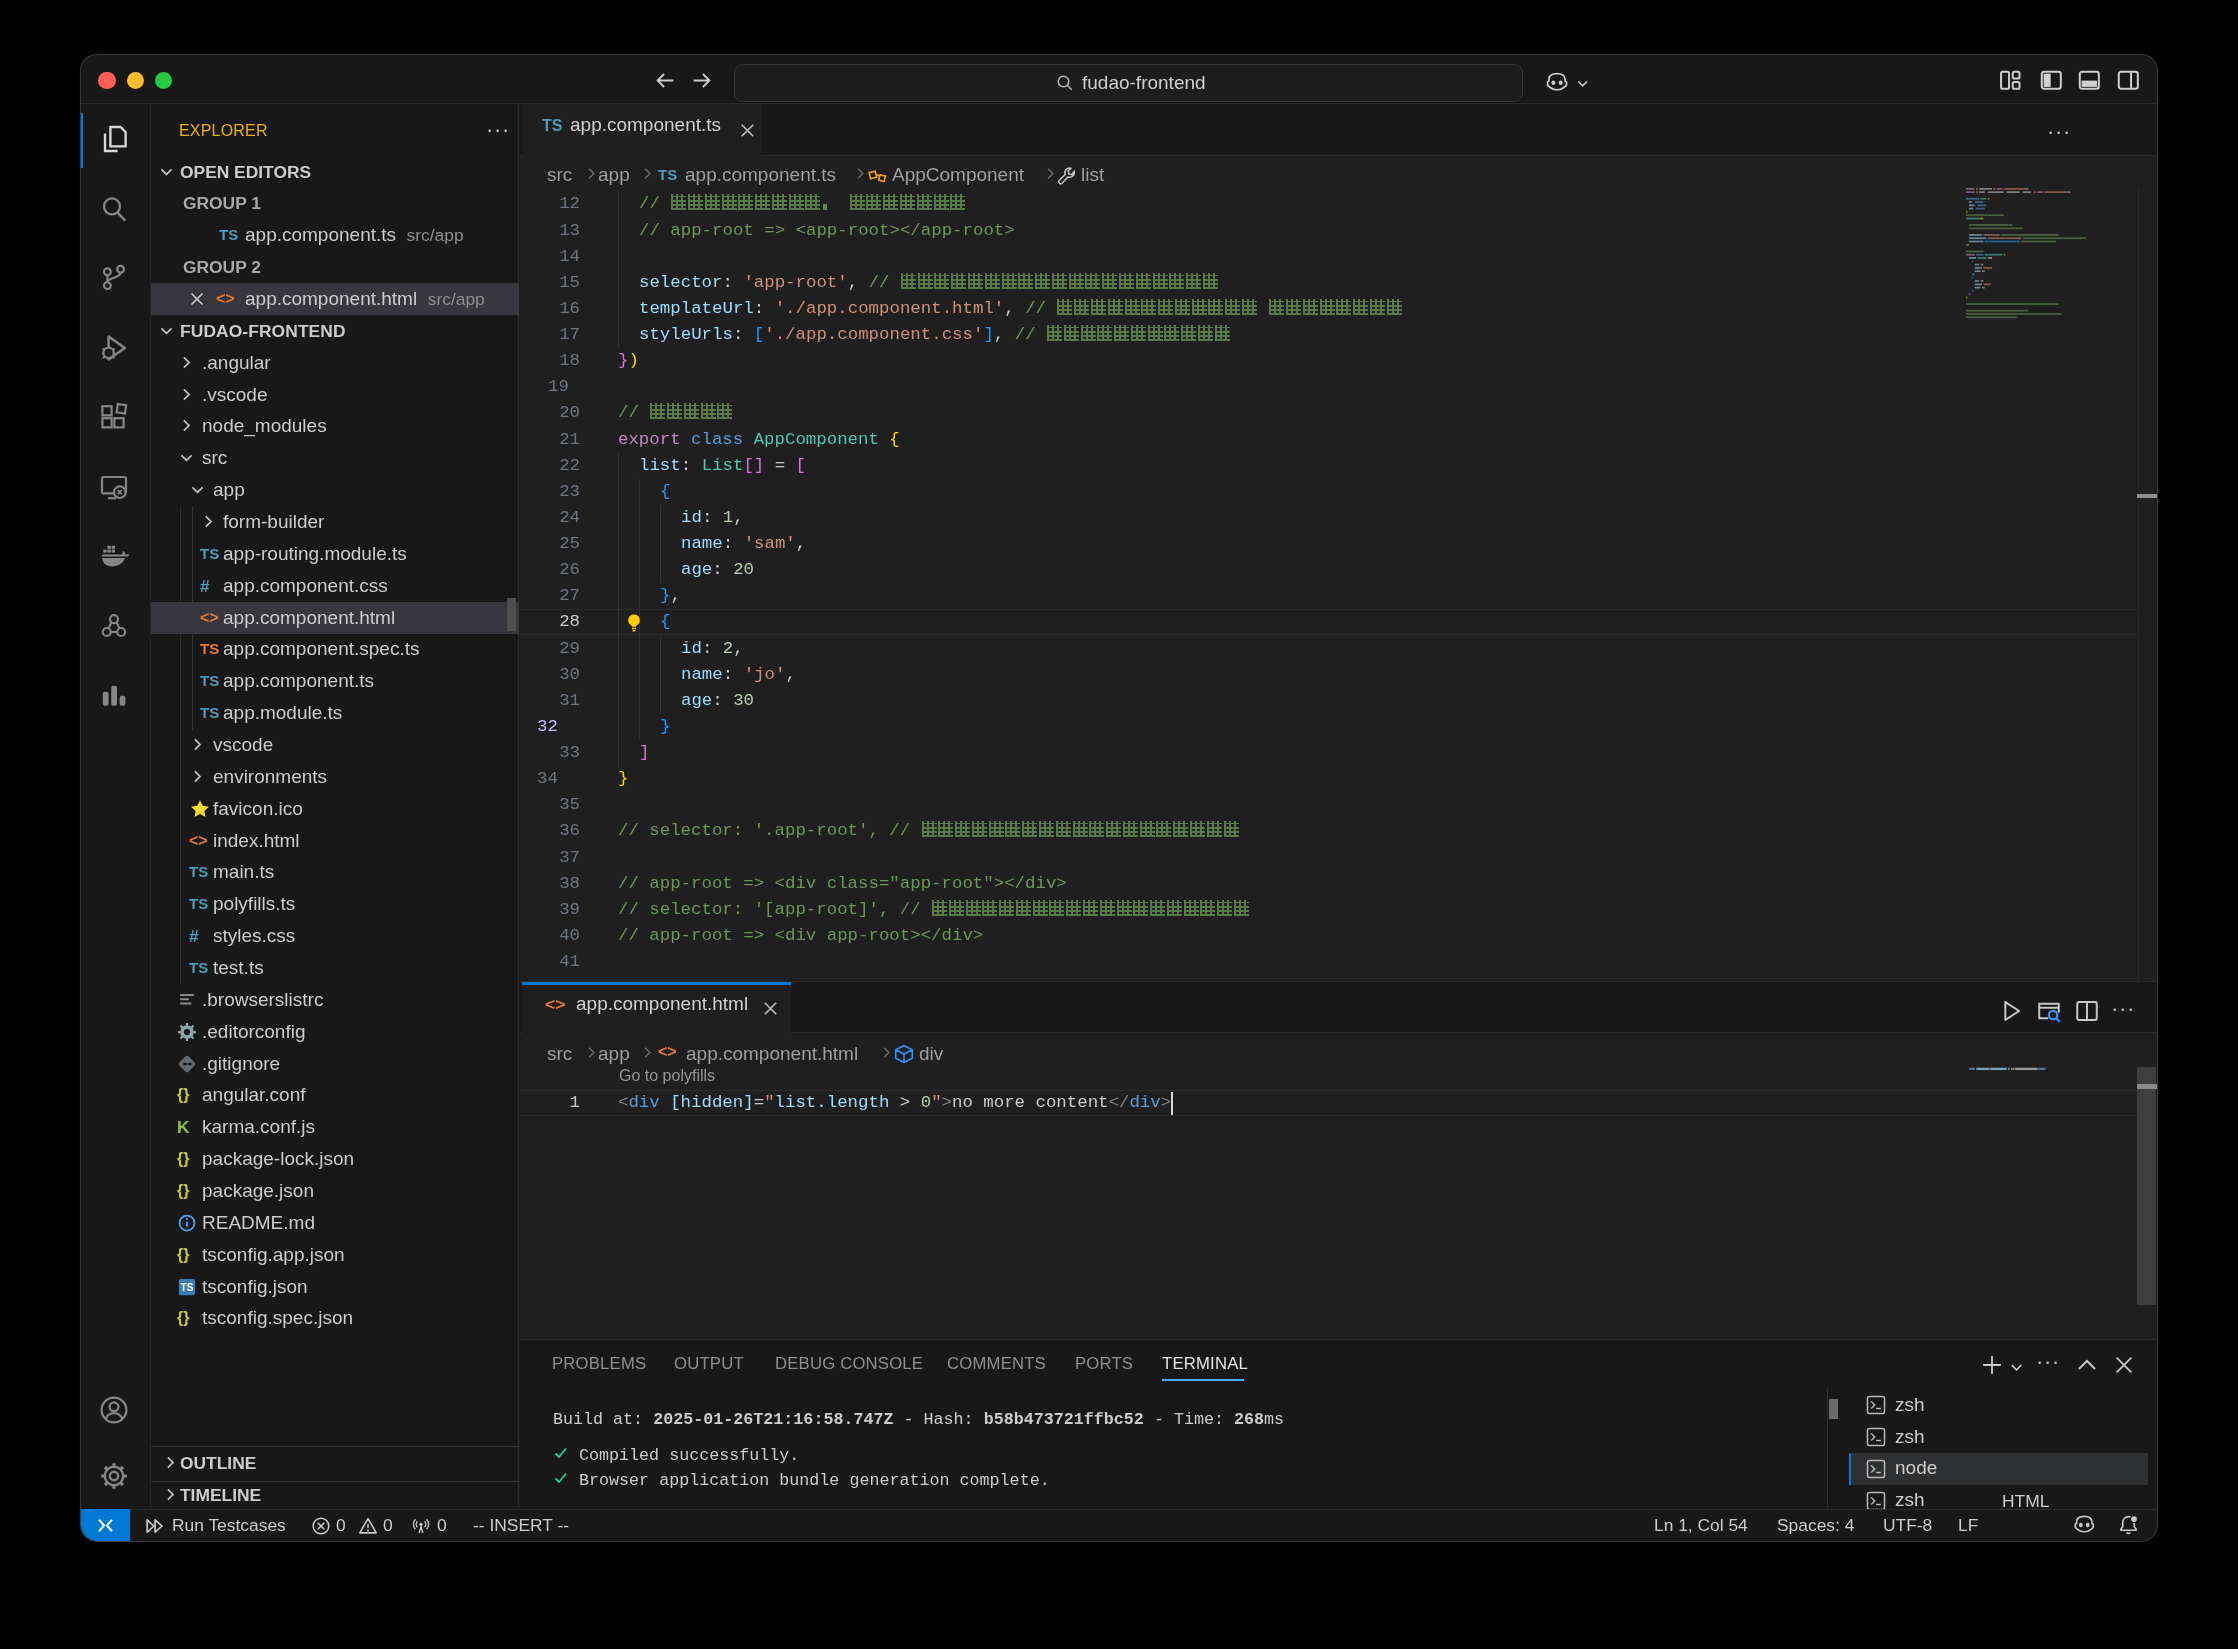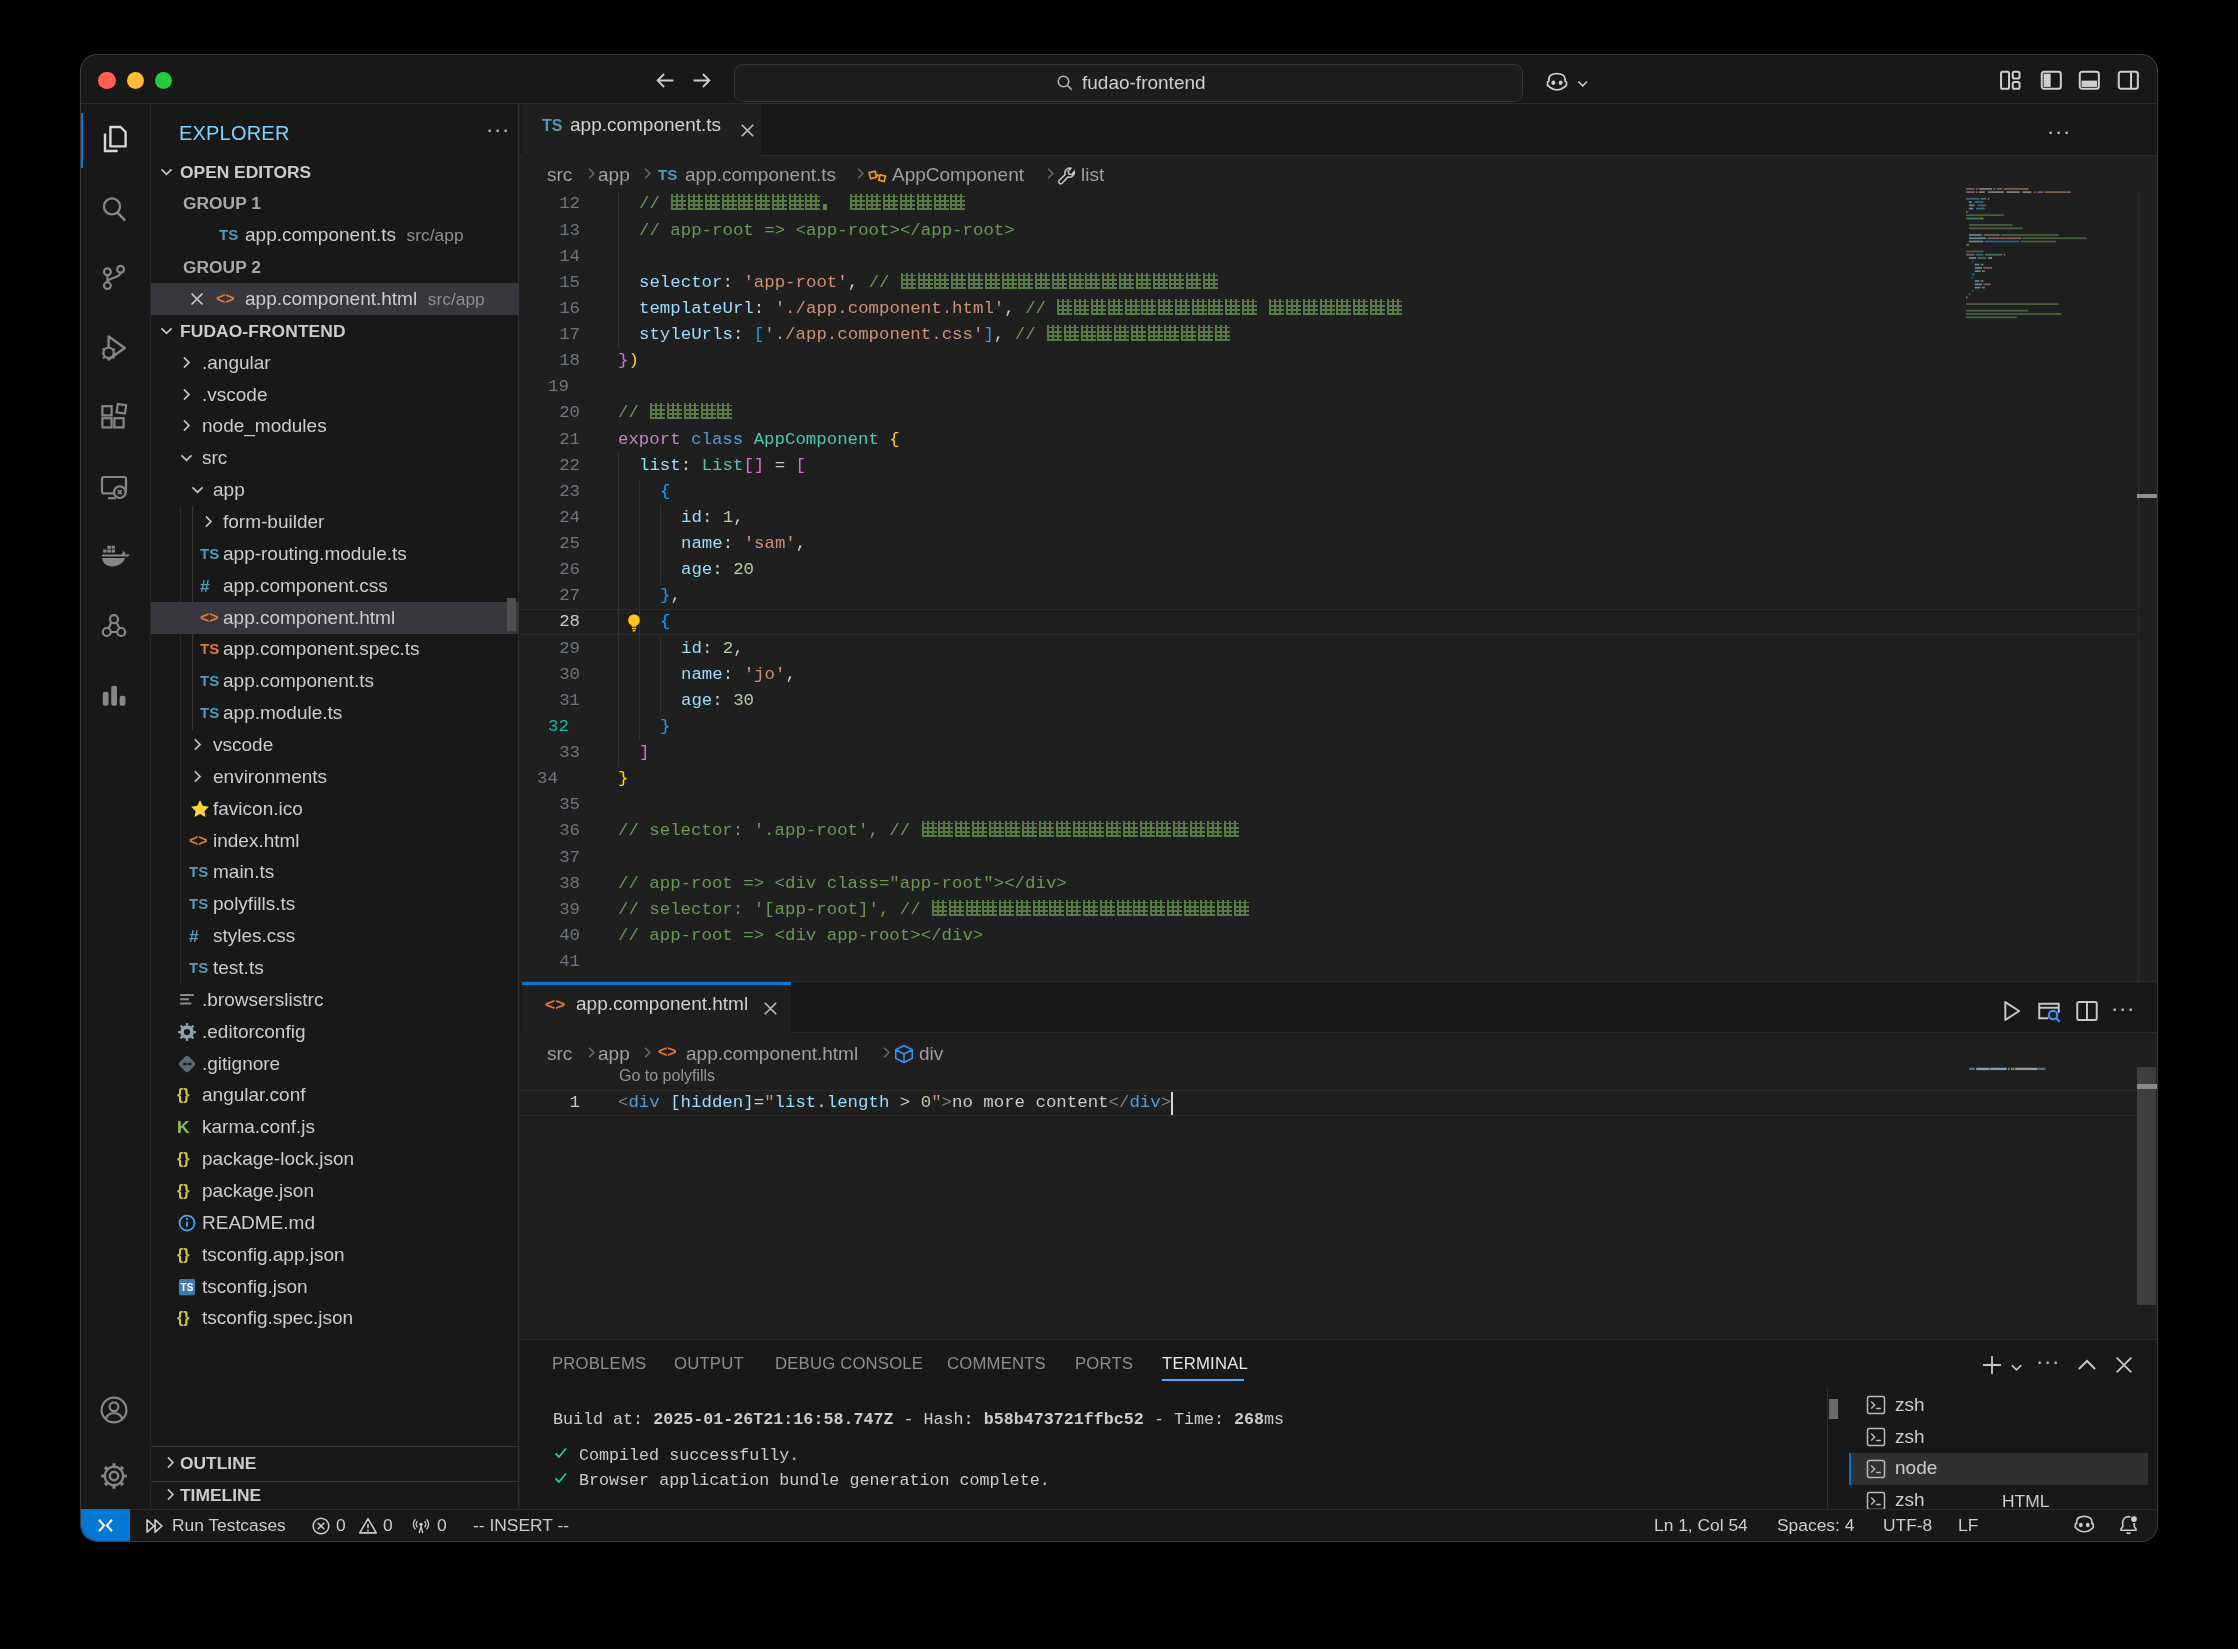--- a/index.html
+++ b/index.html
@@ -149,21 +149,21 @@
           <circle cx="8" cy="8" r="3.4"></circle>
         </g>
 <circle cx="8" cy="8" r="2.1" stroke="#868686" stroke-width="1.2" fill="none"></circle>
 <g stroke="#868686" stroke-width="1.6">
           <path d="M8 1.6v2.2M8 12.2v2.2M1.6 8h2.2M12.2 8h2.2M3.5 3.5l1.6 1.6M10.9 10.9l1.6 1.6M12.5 3.5l-1.6 1.6M5.1 10.9l-1.6 1.6"></path>
         </g>
       </svg>
     </div>
 <div class="a" style="left:70px;top:49px;width:368px;height:1405px;background:#181818"></div>
 <div class="a" style="left:437px;top:49px;width:1.4px;height:1405px;background:#2b2b2b"></div>
-<div class="a" style="left:98px;top:67px;font-size:20px;letter-spacing:0.2px;color:#7dd3fc">EXPLORER</div>
+<div class="a" style="left:98px;top:67px;font-size:16px;letter-spacing:0.2px;color:#eab308">EXPLORER</div>
 <div class="a" style="left:405px;top:62px;font-size:22px;color:#c0c0c0;letter-spacing:0.7px">···</div>
 <div class="row" style="left:70px;top:101px;">
       <svg class="a" style="left:4.3px;top:4.3px" width="23" height="23" viewBox="0 0 16 16">
         <path d="M4.5 6.5 8 10l3.5-3.5" stroke="#c5c5c5" stroke-width="1.2" fill="none"></path>
       </svg>
       <span class="a" style="left:29px;font-size:17.4px;font-weight:700;color:#cccccc;line-height:32px">OPEN EDITORS</span>
     </div>
 <div class="row" style="left:70px;top:132px;">
       <span class="a" style="left:32px;font-size:17.4px;font-weight:700;color:#a8a8a8;line-height:32px">GROUP 1</span>
     </div>
@@ -458,21 +458,21 @@
 <div class="mono a" style="left:456px;top:528px;width:43px;text-align:right;color:#6e7681">27</div>
 <div class="mono a" style="left:579px;top:528px"><span style="color:#179fff">}</span><span style="color:#cccccc">,</span></div>
 <div class="mono a" style="left:456px;top:554px;width:43px;text-align:right;color:#c8c8c8">28</div>
 <div class="mono a" style="left:579px;top:554px"><span style="color:#179fff">{</span></div>
 <div class="mono a" style="left:456px;top:581px;width:43px;text-align:right;color:#6e7681">29</div>
 <div class="mono a" style="left:600px;top:581px"><span style="color:#9cdcfe">id</span><span style="color:#cccccc">:</span> <span style="color:#b5cea8">2</span><span style="color:#cccccc">,</span></div>
 <div class="mono a" style="left:456px;top:607px;width:43px;text-align:right;color:#6e7681">30</div>
 <div class="mono a" style="left:600px;top:607px"><span style="color:#9cdcfe">name</span><span style="color:#cccccc">:</span> <span style="color:#ce9178">'jo'</span><span style="color:#cccccc">,</span></div>
 <div class="mono a" style="left:456px;top:633px;width:43px;text-align:right;color:#6e7681">31</div>
 <div class="mono a" style="left:600px;top:633px"><span style="color:#9cdcfe">age</span><span style="color:#cccccc">:</span> <span style="color:#b5cea8">30</span></div>
-<div class="mono a" style="left:456px;top:659px;width:43px;text-align:center;color:#14b8a6">32</div>
+<div class="mono a" style="left:456px;top:659px;width:43px;text-align:left;color:#c4b5fd">32</div>
 <div class="mono a" style="left:579px;top:659px"><span style="color:#179fff">}</span></div>
 <div class="mono a" style="left:456px;top:685px;width:43px;text-align:right;color:#6e7681">33</div>
 <div class="mono a" style="left:558px;top:685px"><span style="color:#da70d6">]</span></div>
 <div class="mono a" style="left:456px;top:711px;width:43px;color:#6e7681">34</div>
 <div class="mono a" style="left:537px;top:711px"><span style="color:#ffd700">}</span></div>
 <div class="mono a" style="left:456px;top:737px;width:43px;text-align:right;color:#6e7681">35</div>
 <div class="mono a" style="left:456px;top:763px;width:43px;text-align:right;color:#6e7681">36</div>
 <div class="mono a" style="left:537px;top:763px"><span style="color:#6a9955">// selector: '.app-root', //&nbsp;</span><span class="cj" style="color:#6a9955"></span><span class="cj" style="color:#6a9955"></span><span class="cj" style="color:#6a9955"></span><span class="cj" style="color:#6a9955"></span><span class="cj" style="color:#6a9955"></span><span class="cj" style="color:#6a9955"></span><span class="cj" style="color:#6a9955"></span><span class="cj" style="color:#6a9955"></span><span class="cj" style="color:#6a9955"></span><span class="cj" style="color:#6a9955"></span><span class="cj" style="color:#6a9955"></span><span class="cj" style="color:#6a9955"></span><span class="cj" style="color:#6a9955"></span><span class="cj" style="color:#6a9955"></span><span class="cj" style="color:#6a9955"></span><span class="cj" style="color:#6a9955"></span><span class="cj" style="color:#6a9955"></span><span class="cj" style="color:#6a9955"></span><span class="cj" style="color:#6a9955"></span></div>
 <div class="mono a" style="left:456px;top:790px;width:43px;text-align:right;color:#6e7681">37</div>
 <div class="mono a" style="left:456px;top:816px;width:43px;text-align:right;color:#6e7681">38</div>

